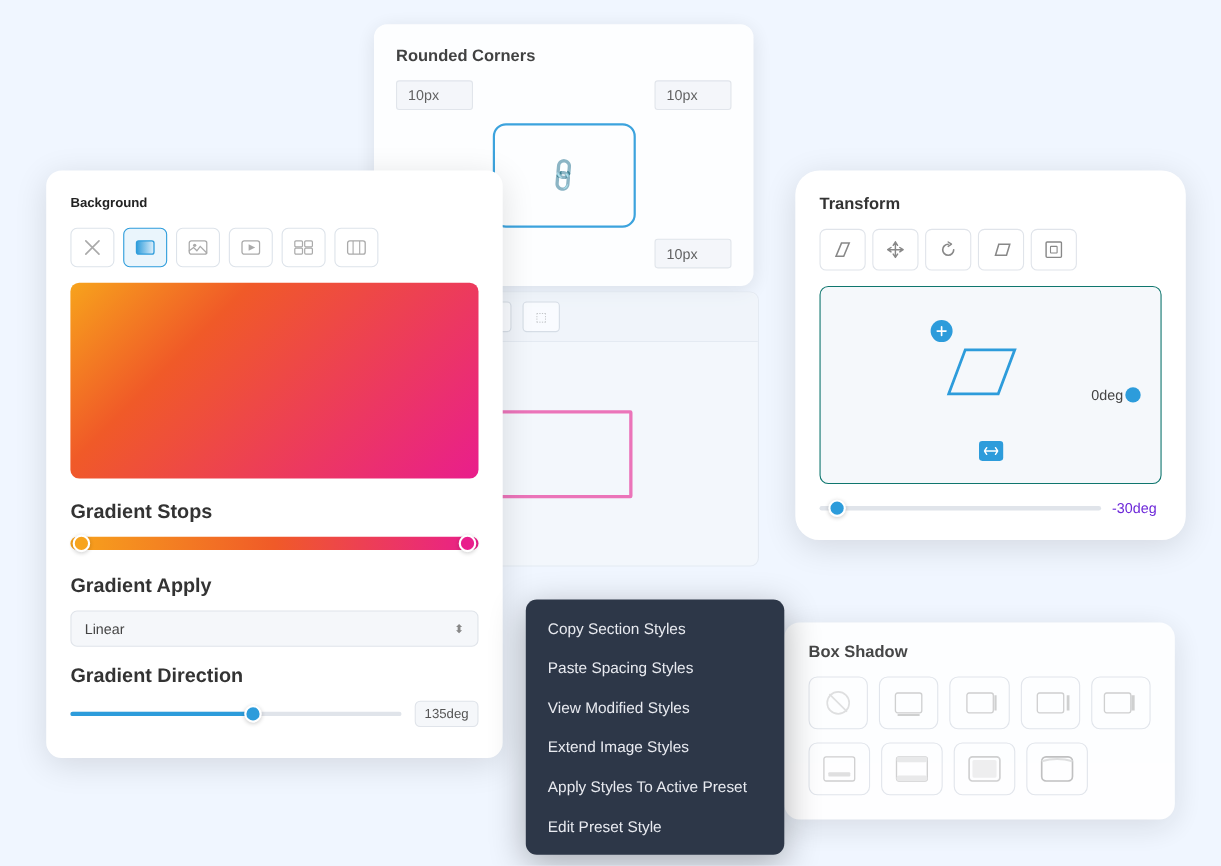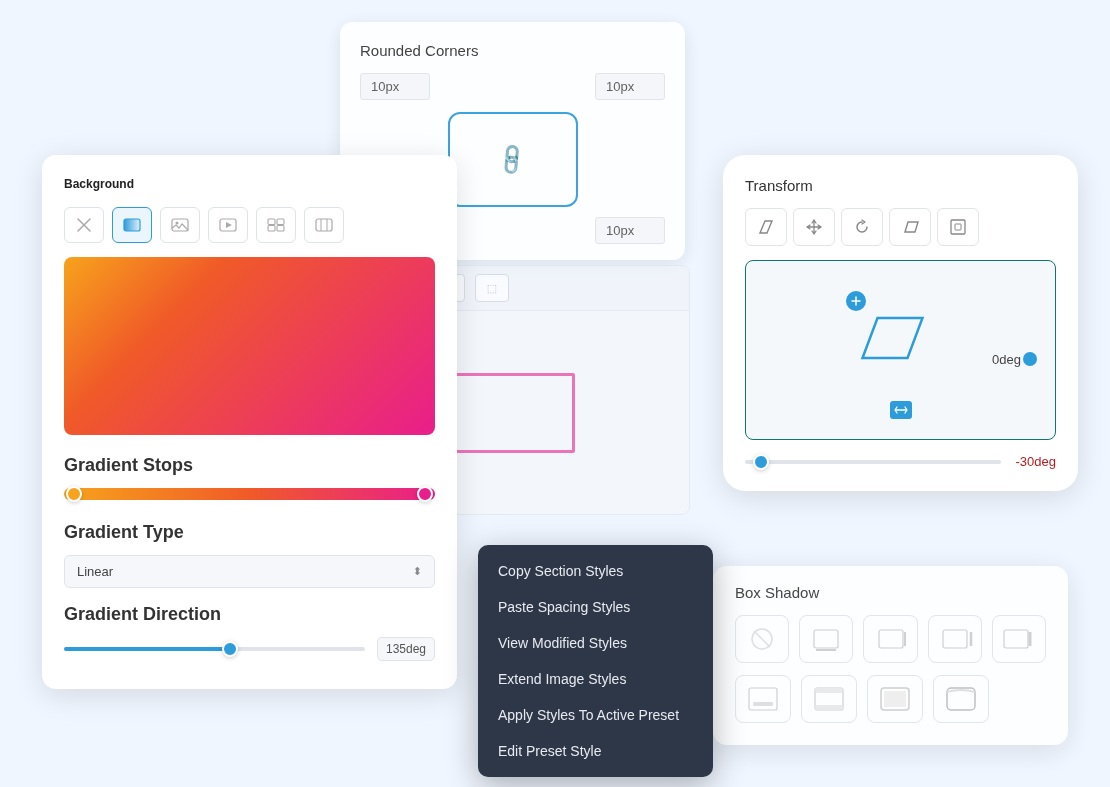--- a/index.html
+++ b/index.html
@@ -19,21 +19,21 @@
       left: 340px;
       width: 345px;
       background: white;
       border-radius: 12px;
       box-shadow: 0 4px 20px rgba(0,0,0,0.1);
       padding: 20px 20px 16px;
       opacity: 0.92;
     }
     .panel-title {
       font-size: 15px;
-      font-weight: 400;
+      font-weight: 700;
       color: #333;
       margin-bottom: 14px;
     }
     .corner-inputs-row {
       display: flex;
       gap: 12px;
       margin-bottom: 12px;
     }
     .corner-input {
       display: flex;
@@ -364,23 +364,22 @@
       top: -6px;
       width: 16px;
       height: 16px;
       background: #2d9cdb;
       border-radius: 50%;
       border: 2px solid white;
       box-shadow: 0 1px 4px rgba(0,0,0,0.2);
     }
     .transform-deg-val {
       font-size: 13px;
-      color: #b91c1c;
+      color: #6d28d9;
       min-width: 45px;
-      text-align: right;
     }
 
     
     .box-shadow-panel {
       position: absolute;
       bottom: 42px;
       right: 42px;
       width: 355px;
       background: white;
       border-radius: 14px;
@@ -526,21 +525,21 @@
 
   <div class="gradient-preview"></div>
 
   <div class="section-label">Gradient Stops</div>
   <div class="gradient-stops-track">
     <div class="stop-dot stop-dot-left"></div>
     <div class="stop-dot stop-dot-right"></div>
   </div>
 
   <div class="gradient-type-row">
-    <div class="section-label">Gradient Type</div>
+    <div class="section-label">Gradient Apply</div>
     <div class="select-wrapper">
       <span>Linear</span>
       <select>
         <option>Linear</option>
         <option>Radial</option>
         <option>Conic</option>
       </select>
       <span class="select-arrow">⬍</span>
     </div>
   </div>

